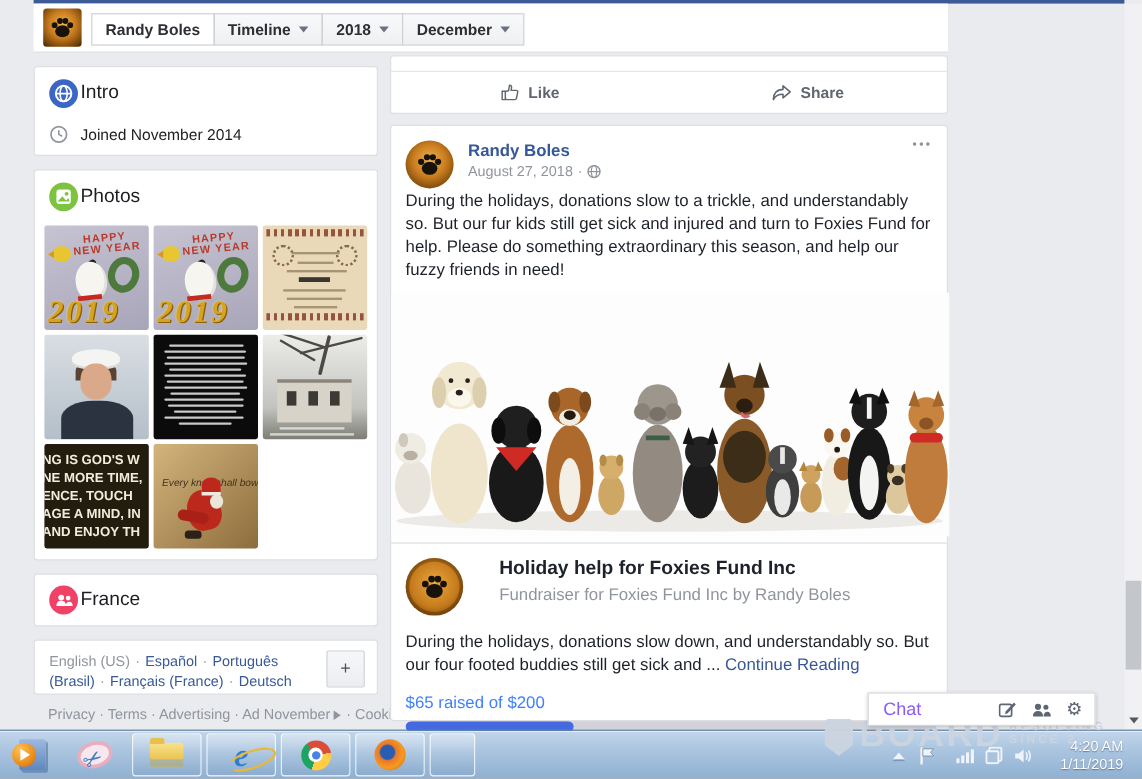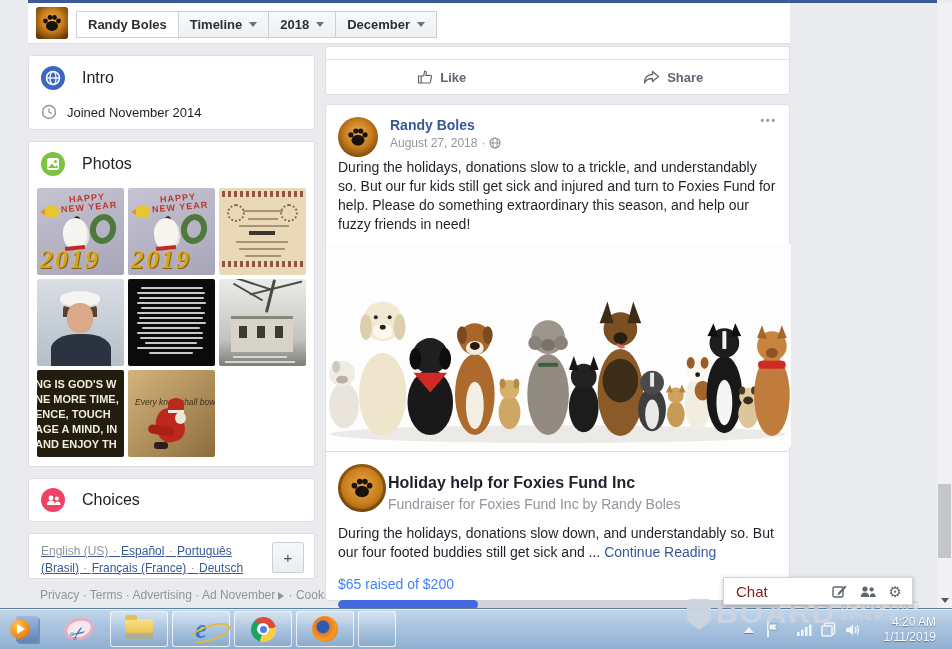--- a/index.html
+++ b/index.html
@@ -11,21 +11,21 @@
   .topbar-avatar{position:absolute;left:8px;top:4px;width:32px;height:32px;border-radius:3px;
     background:radial-gradient(circle at 50% 42%,#f0b352 0%,#c97c1e 45%,#6b3d08 85%,#3a2003 100%);}
   .topbar-avatar svg{position:absolute;left:4px;top:4px;}
   .seg-nav{position:absolute;left:48px;top:8px;display:flex;}
   .seg-btn{display:flex;align-items:center;gap:7px;height:25px;padding:0 11px;border:1px solid #ccd0d5;
     margin-left:-1px;background:linear-gradient(#f8f9fa,#eef0f2);font-size:13px;font-weight:600;color:#2c2f33;cursor:pointer;}
   .seg-btn:first-child{margin-left:0;background:#fff;}
   .caret{width:0;height:0;border-left:4px solid transparent;border-right:4px solid transparent;border-top:5px solid #6a7180;}
   
   .card{position:absolute;background:#fff;border:1px solid #dddfe2;border-radius:3px;box-sizing:border-box;}
-  .card-title-row{display:flex;align-items:center;gap:17px;padding:10px 12px;}
+  .card-title-row{display:flex;align-items:center;gap:2px;padding:10px 12px;}
   .card-title{font-size:16px;font-weight:500;color:#1c1e21;}
   .sec-icon{width:24px;height:24px;border-radius:50%;display:flex;align-items:center;justify-content:center;flex:none;}
   
   .joined-row{display:flex;align-items:center;gap:10px;padding:4px 12px;font-size:13px;color:#1c1e21;}
   .photo-grid{display:grid;grid-template-columns:repeat(3,87px);grid-auto-rows:87px;gap:4px;margin:2px 8px 8px;}
   .tile{position:relative;overflow:hidden;cursor:pointer;border-radius:2px;}
   .t-snoopy{background:linear-gradient(160deg,#c6c4d2,#a7a5b8);}
   .ny1{position:absolute;top:5px;left:32px;color:#b93a2b;font-size:9px;font-weight:bold;letter-spacing:1px;transform:rotate(-5deg);}
   .ny2{position:absolute;top:14px;left:24px;color:#b93a2b;font-size:9px;font-weight:bold;letter-spacing:1px;transform:rotate(-5deg);}
   .woodstock{position:absolute;left:7px;top:17px;width:15px;height:13px;background:#e7c632;border-radius:60% 60% 50% 50%;}
@@ -55,21 +55,21 @@
   .t-meme{background:#231d10;padding-top:7px;}
   .meme-line{font-size:11px;font-weight:bold;color:#f2ecda;line-height:15px;white-space:nowrap;margin-left:-2px;}
   .t-santa{background:linear-gradient(135deg,#d3b47c,#8e6d3d);}
   .santa-cap{position:absolute;top:4px;left:7px;font-size:8.5px;font-style:italic;color:#40331c;white-space:nowrap;margin-top:23px;}
   .santa-body{position:absolute;left:28px;top:38px;width:28px;height:34px;background:#bd281c;border-radius:50% 50% 40% 40%;transform:rotate(-14deg);}
   .santa-hat{position:absolute;left:40px;top:28px;width:16px;height:12px;background:#bd281c;border-radius:60% 60% 0 0;box-shadow:0 3px 0 #efe9e0;}
   .santa-beard{position:absolute;left:47px;top:42px;width:11px;height:12px;background:#ece6da;border-radius:50%;}
   .santa-arm{position:absolute;left:20px;top:56px;width:26px;height:9px;background:#a82016;border-radius:5px;transform:rotate(10deg);}
   .santa-boot{position:absolute;left:26px;top:72px;width:14px;height:7px;background:#2b2119;border-radius:3px;}
   
-  .lang-text{padding:9px 46px 9px 12px;font-size:12px;line-height:17px;color:#385898;text-decoration:underline;}
+  .lang-text{padding:9px 46px 9px 12px;font-size:12px;line-height:17px;color:#385898;}
   .lang-current{color:#90949c;}
   .lang-sep{color:#90949c;padding:0 1px;}
   .plus-btn{position:absolute;right:10px;top:8px;width:30px;height:29px;border:1px solid #ccd0d5;border-radius:2px;background:linear-gradient(#f6f7f9,#ebedf0);font-size:15px;color:#4b4f56;display:flex;align-items:center;justify-content:center;cursor:pointer;}
   .fb-footer{position:absolute;left:40px;top:588px;font-size:12px;color:#90949c;}
   .fb-footer span{cursor:pointer;}
   .adtri{display:inline-block;width:0;height:0;border-top:4px solid transparent;border-bottom:4px solid transparent;border-left:6px solid #90949c;margin:0 1px -1px 3px;}
   
   .actions-card{left:325px;top:46px;width:465px;height:49px;}
   .actions-row{position:absolute;left:0;right:0;bottom:0;height:34px;border-top:1px solid #e5e5e5;display:flex;}
   .action-btn{flex:1;display:flex;align-items:center;justify-content:center;gap:7px;font-size:13px;font-weight:bold;color:#606770;cursor:pointer;}
@@ -77,37 +77,37 @@
   .post-header{position:relative;padding:12px 12px 0;}
   .post-avatar{position:absolute;left:12px;top:12px;width:40px;height:40px;border-radius:50%;
     background:radial-gradient(circle at 50% 42%,#f0b352 0%,#c97c1e 45%,#6b3d08 85%,#3a2003 100%);}
   .post-avatar svg{position:absolute;left:7px;top:7px;}
   .post-name{margin-left:52px;font-size:14px;font-weight:bold;color:#365899;cursor:pointer;}
   .post-date{margin-left:52px;margin-top:3px;font-size:12px;color:#90949c;display:flex;align-items:center;gap:4px;}
   .post-dots{position:absolute;right:12px;top:10px;font-size:10px;letter-spacing:2px;color:#90949c;cursor:pointer;font-weight:bold;}
   .post-text{padding:8px 12px 10px;font-size:14px;line-height:1.36;color:#1d2129;}
   .dogs-photo{width:465px;height:203px;background:#fdfdfd;cursor:pointer;}
   .fund{border-top:1px solid #dadde1;padding:12px;position:relative;}
-  .fund-header{display:flex;align-items:flex-end;gap:2px;}
+  .fund-header{display:flex;align-items:flex-start;gap:30px;}
   .fund-avatar{position:relative;width:48px;height:48px;border-radius:50%;flex:none;
     background:radial-gradient(circle at 50% 45%,#eda83f 0%,#c47a1c 55%,#5d3507 92%);box-shadow:inset 0 0 0 3px rgba(60,30,0,.35);}
   .fund-avatar svg{position:absolute;left:10px;top:10px;}
   .fund-title{font-size:16px;font-weight:bold;color:#1d2129;cursor:pointer;}
   .fund-sub{font-size:14px;color:#90949c;margin-top:4px;}
   .fund-desc{margin-top:12px;font-size:14px;line-height:1.38;color:#1d2129;}
   .cont-link{color:#365899;cursor:pointer;}
   .fund-meta{display:flex;justify-content:space-between;margin-top:13px;font-size:14px;}
   .fund-raised{color:#4080ff;}
   .fund-ended{color:#8d949e;}
   .progress-track{margin-top:8px;height:9px;border-radius:5px;background:#d1d3d8;overflow:hidden;}
   .progress-fill{height:9px;border-radius:5px;background:#4469e1;width:32%;}
   
   .chatbar{position:absolute;left:723px;top:577px;width:190px;height:28px;background:#fff;border:1px solid #d4d6da;
     box-shadow:0 1px 4px rgba(0,0,0,.25);display:flex;align-items:center;z-index:6;box-sizing:border-box;}
-  .chat-label{margin-left:12px;font-size:15px;color:#7f1d1d;}
+  .chat-label{margin-left:12px;font-size:15px;color:#8b5cf6;}
   .chat-icons{margin-left:auto;margin-right:10px;display:flex;align-items:center;gap:13px;color:#5f6673;}
   .chat-icons .ci{cursor:pointer;display:flex;}
   .gear-glyph{font-size:15px;line-height:15px;color:#5f6673;}
   
   .watermark{position:absolute;left:687px;top:597px;display:flex;align-items:flex-start;z-index:4;color:rgba(203,212,223,.95);pointer-events:none;}
   .wm-shield{width:24px;height:31px;background:rgba(203,212,223,.95);border-radius:4px 4px 11px 11px;margin-right:5px;margin-top:2px;
     clip-path:polygon(0 0,100% 0,100% 70%,50% 100%,0 70%);}
   .wm-word{font-size:30px;font-weight:bold;letter-spacing:2px;line-height:32px;}
   .wm-col{margin-left:5px;margin-top:3px;font-size:10px;font-weight:bold;letter-spacing:2.5px;line-height:11px;}
   
@@ -304,21 +304,21 @@
   <div class="card" style="left:28px;top:478px;width:287px;height:44px;">
     <div class="card-title-row" style="padding:9px 12px;">
       <span class="sec-icon" style="background:#ef4266;">
         <svg width="15" height="13" viewBox="0 0 15 13">
             <circle cx="5" cy="4" r="2.4" fill="#fff"></circle>
             <path d="M1 11 q0-4.4 4-4.4 q4 0 4 4.4 Z" fill="#fff"></path>
             <circle cx="10.8" cy="4.4" r="2" fill="#fff"></circle>
             <path d="M8.6 11 q0.3-3.6 3.2-3.6 q2.6 0 2.8 3.6 Z" fill="#fff"></path>
           </svg>
       </span>
-      <span class="card-title">Choices</span>
+      <span class="card-title">France</span>
     </div>
   </div>
 
   <div class="card" style="left:28px;top:533px;width:287px;height:46px;">
     <div class="lang-text">
       <span class="lang-current">English (US)</span><span class="lang-sep"> · </span><span>Español</span><span class="lang-sep"> · </span><span>Português (Brasil)</span><span class="lang-sep"> · </span><span>Français (France)</span><span class="lang-sep"> · </span><span>Deutsch</span>
     </div>
     <div class="plus-btn">
         <span>+</span>
       </div>

